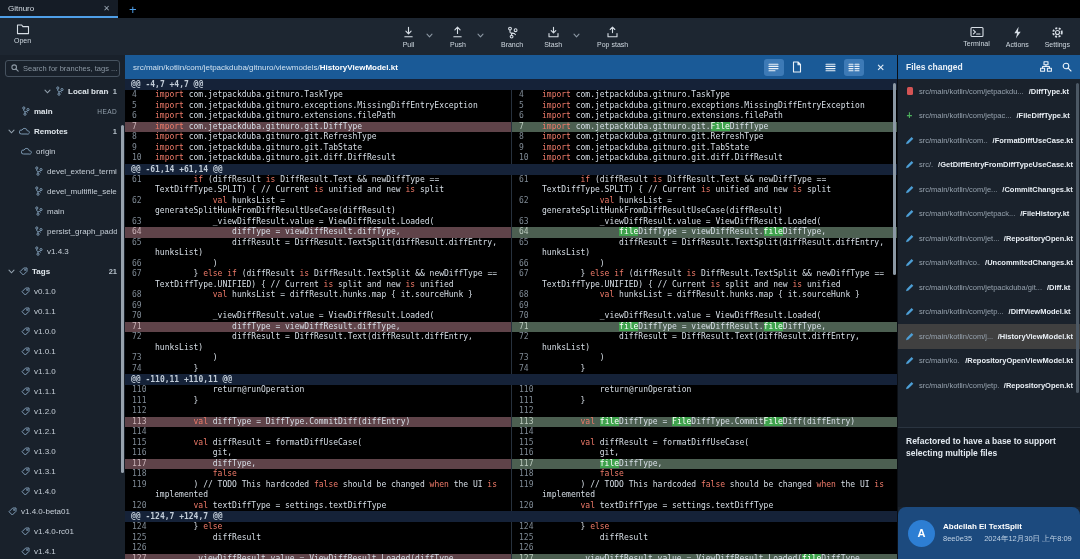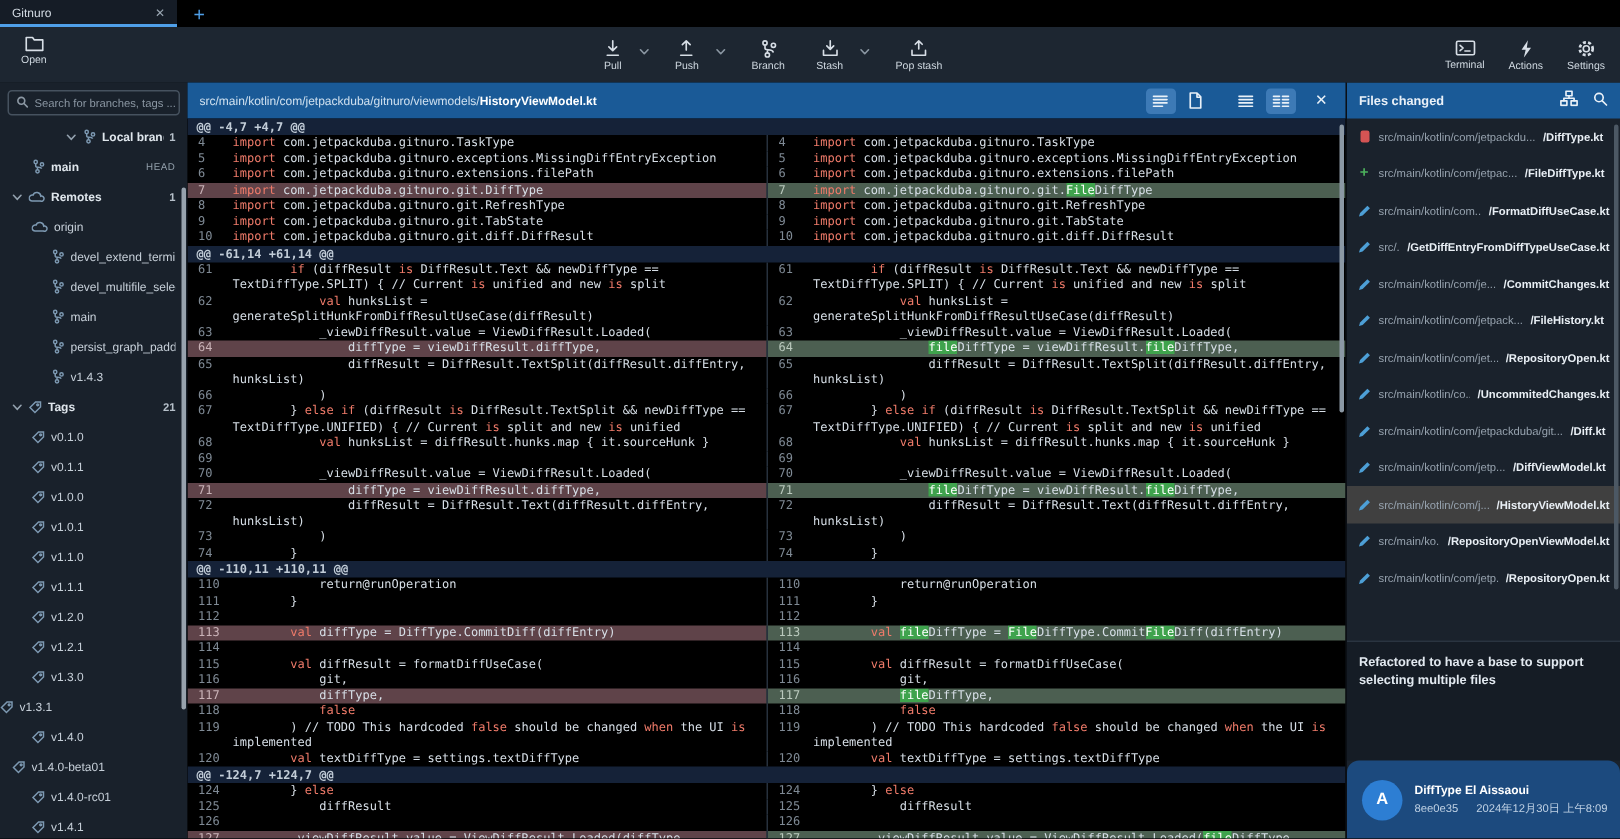--- a/index.html
+++ b/index.html
@@ -433,21 +433,21 @@
             <span class="side-icon">
               <svg width="9" height="9" viewBox="0 0 9 9">
                 <g fill="none" stroke="#7d99b2" stroke-width="1">
                   <path d="M1 4.7 4.7 1H8v3.3L4.3 8z"></path>
                   <circle cx="6.1" cy="2.9" r=".6"></circle>
                 </g>
               </svg>
             </span>
             <span class="lbl">v1.3.0</span>
           </div>
-          <div class="side-item" style="">
+          <div class="side-item" style="padding-left: 21px;">
             <span class="side-icon">
               <svg width="9" height="9" viewBox="0 0 9 9">
                 <g fill="none" stroke="#7d99b2" stroke-width="1">
                   <path d="M1 4.7 4.7 1H8v3.3L4.3 8z"></path>
                   <circle cx="6.1" cy="2.9" r=".6"></circle>
                 </g>
               </svg>
             </span>
             <span class="lbl">v1.3.1</span>
           </div>
@@ -1030,21 +1030,21 @@
             </span>
             <span class="fprefix">src/main/kotlin/com/jetp... </span>
             <span class="fname">/RepositoryOpen.kt</span>
           </div>
           <div class="files-scroll"></div>
         </div>
       <div class="commit-msg">Refactored to have a base to support selecting multiple files</div>
       <div class="author-card">
         <div class="avatar">A</div>
         <div class="author-info">
-          <div class="author-name">DiffType El Aissaoui</div>
+          <div class="author-name">Abdellah El TextSplit</div>
           <div class="author-meta">
             <span>8ee0e35</span>
             <span>2024年12月30日 上午8:09</span>
           </div>
         </div>
       </div>
     </aside>
   </div>
 </div>
 

